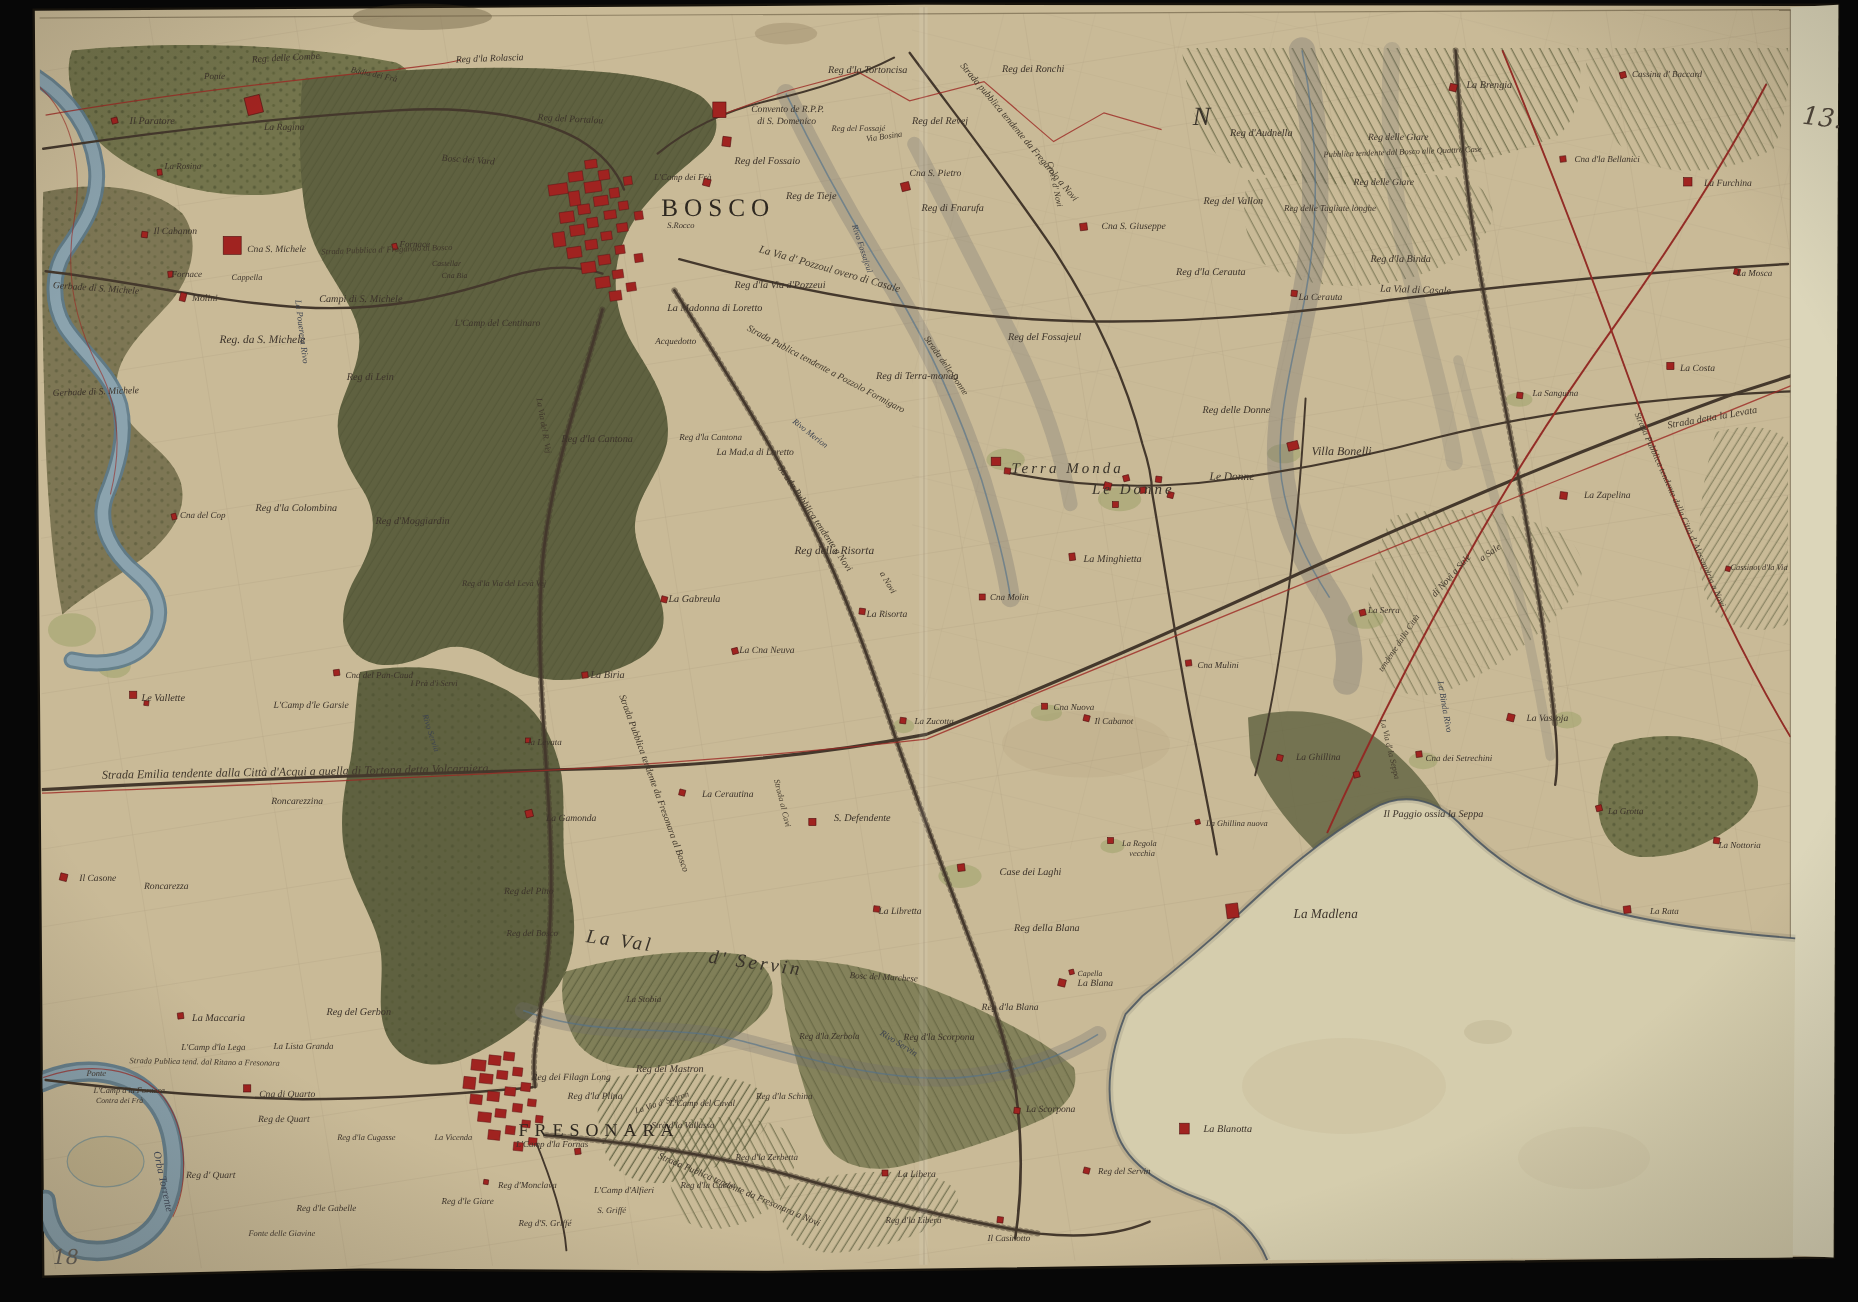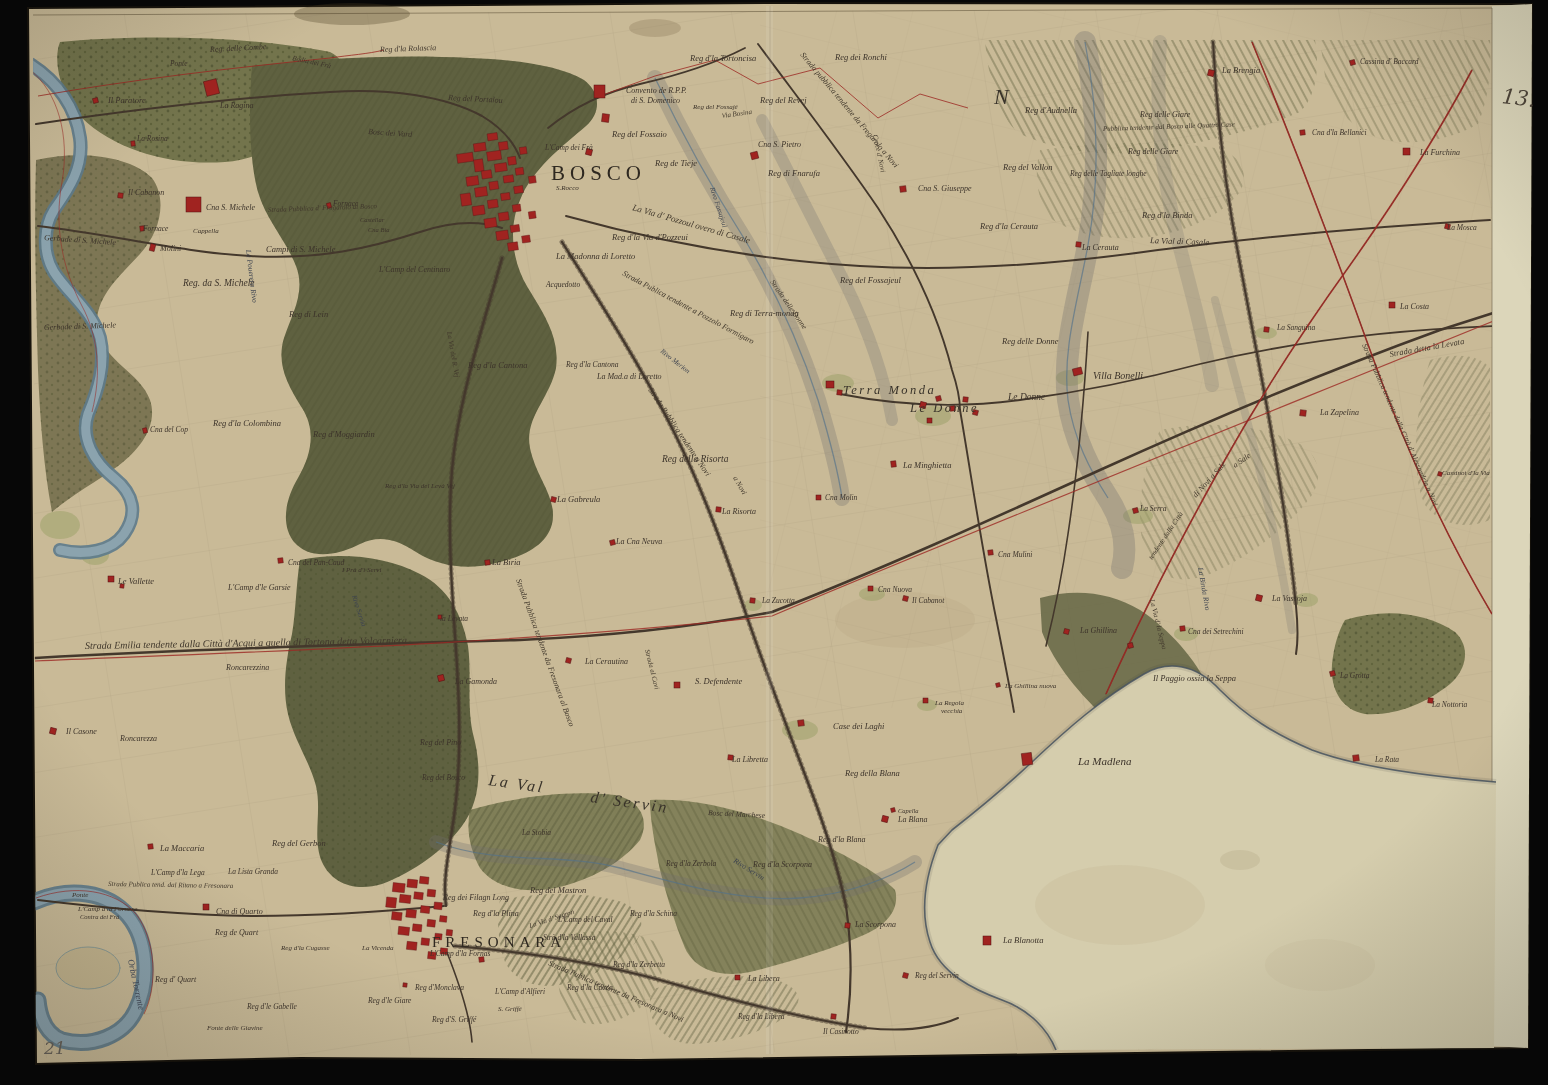--- a/index.html
+++ b/index.html
@@ -497,14 +497,14 @@
         <text transform="translate(567 990) rotate(0)" font-size="7.5" class="lbl lbl-p">Reg d'la Cucca</text>
         <text transform="translate(498 1011) rotate(0)" font-size="7" class="lbl lbl-p">S. Griffé</text>
         <text transform="translate(432 1022) rotate(0)" font-size="7.5" class="lbl lbl-p">Reg d'S. Griffé</text>
         <text transform="translate(368 1003) rotate(0)" font-size="7.5" class="lbl lbl-p">Reg d'le Giare</text>
         <text transform="translate(548 965) rotate(23)" font-size="8" class="lbl lbl-r">Strada Publica tendente da Fresonara a Novi</text>
         <text transform="translate(613 967) rotate(0)" font-size="7.5" class="lbl lbl-p">Reg d'la Zerbetta</text>
       </g>
   </svg>
 
   <div id="sheet-num-tr" class="margin-num">13.</div>
-  <div id="sheet-num-bl" class="margin-num">21</div>
+  <div id="sheet-num-bl" class="margin-num">18</div>
 </div>
 
 </body></html>

